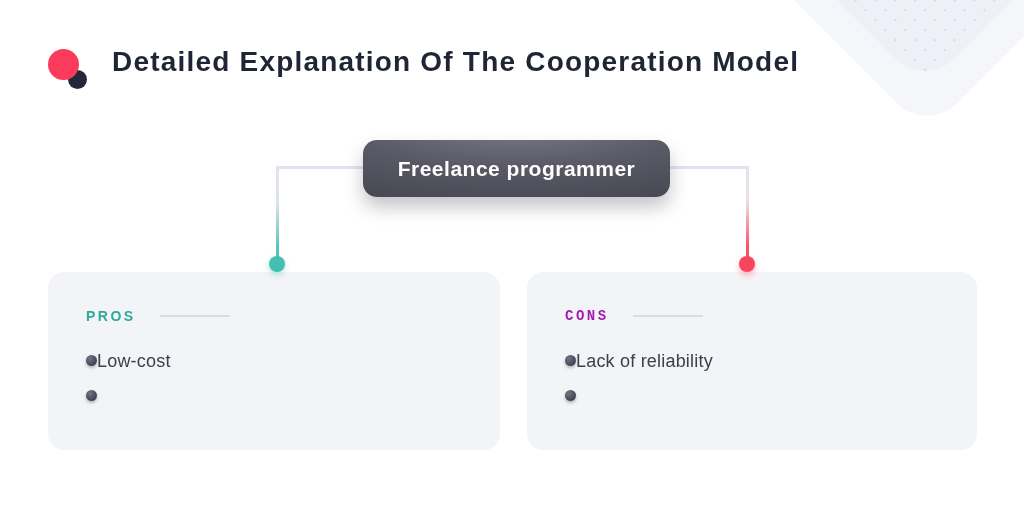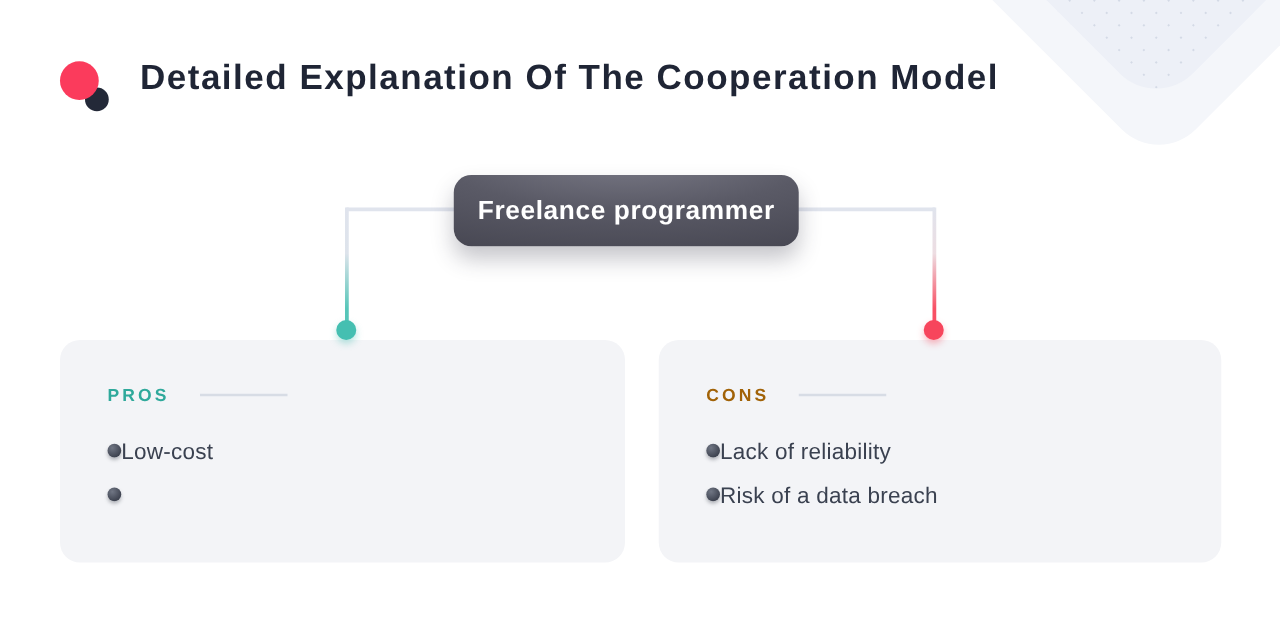--- a/index.html
+++ b/index.html
@@ -64,21 +64,21 @@
   .endpoint-dot {
     position: absolute; top: 256px;
     width: 16px; height: 16px; border-radius: 50%; z-index: 2;
   }
   .endpoint-dot.pros { left: 269px; background: #45bfb1; box-shadow: 0 3px 6px rgba(69,191,177,0.4); }
   .endpoint-dot.cons { left: 739px; background: #f7455c; box-shadow: 0 3px 6px rgba(247,69,92,0.4); }
 
   
   .root-node {
     position: absolute; left: 363px; top: 140px;
-    width: 276px; height: 57px;
+    width: 307px; height: 57px;
     border-radius: 14px;
     background: radial-gradient(130% 170% at 50% -25%, #7b7b88 0%, #5a5a66 42%, #40404b 100%);
     box-shadow: 0 10px 18px rgba(45,45,65,0.28);
     display: flex; align-items: center; justify-content: center;
     color: #ffffff; font-size: 21px; font-weight: bold;
     letter-spacing: 0.5px;
     z-index: 3;
   }
 
   
@@ -89,21 +89,21 @@
     z-index: 1;
   }
   .card.pros { left: 48px; width: 452px; }
   .card.cons { left: 527px; width: 450px; }
 
   .card-heading-row { display: flex; align-items: center; gap: 24px; }
   .card-heading {
     font-size: 14px; font-weight: bold; letter-spacing: 2.5px;
   }
   .card.pros .card-heading { color: #2fa99b; }
-  .card.cons .card-heading { color: #a16207; }
+  .card.cons .card-heading { color: #a21caf; font-family: Liberation Mono, monospace; }
   .heading-rule { width: 70px; height: 2px; background: #d7dce5; }
 
   .card-items { margin-top: 26px; display: flex; flex-direction: column; gap: 13px; }
   .list-item { display: flex; align-items: flex-start; }
   .bullet-icon {
     flex: none; margin-top: 5px;
     width: 11px; height: 11px; border-radius: 50%;
     background: radial-gradient(circle at 35% 30%, #707684 0%, #3c414e 75%);
     box-shadow: 0 2px 3px rgba(60,65,78,0.35);
   }
@@ -153,16 +153,15 @@
     <span class="card-heading">CONS</span>
     <span class="heading-rule"></span>
   </div>
   <div class="card-items">
     <div class="list-item">
       <span class="bullet-icon"></span>
       <span class="item-text">Lack of reliability</span>
     </div>
     <div class="list-item">
       <span class="bullet-icon"></span>
-      <span class="item-text">Risk of a data breach</span>
     </div>
   </div>
 </div>
 
 </body></html>

